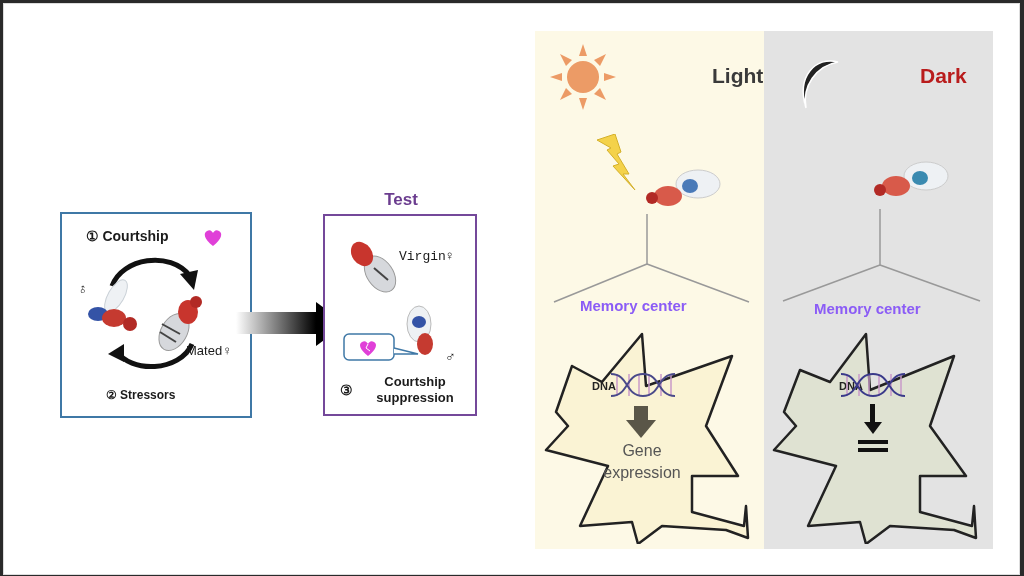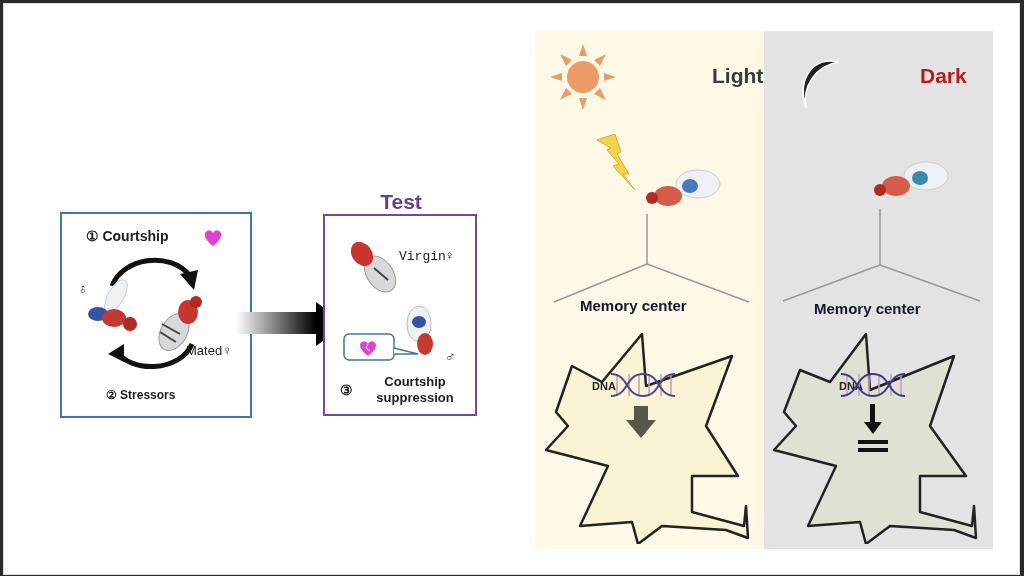--- a/index.html
+++ b/index.html
@@ -1,27 +1,27 @@
 <!DOCTYPE html>
 <html><head>
 <meta charset="utf-8">
 <style>
   html,body{margin:0;padding:0;}
   body{width:1024px;height:576px;position:relative;overflow:hidden;background:#2a2a2a;font-family:"Liberation Sans",sans-serif;}
   .frame{position:absolute;left:3px;top:3px;width:1015px;height:570px;background:#fff;border:1px solid #ddd;}
   .abs{position:absolute;}
   .title-blue{color:#2c6a93;font-weight:bold;font-size:17px;text-align:center;line-height:20px;}
-  .title-purple{color:#6b3d8f;font-weight:bold;font-size:21px;text-align:center;}
+  .title-purple{color:#6b3d8f;font-weight:bold;font-size:17px;text-align:center;}
   .lbl{font-weight:bold;color:#1b1b1b;font-size:13px;white-space:nowrap;}
   .box-blue{border:2px solid #3f78a6;background:#fff;}
   .box-purple{border:2px solid #74489a;background:#fff;}
   .panel-light{background:#fdf9e6;}
   .panel-dark{background:#e3e3e3;}
   .head{font-weight:bold;font-size:21px;color:#3a3a3a;}
-  .mem{font-weight:bold;font-size:15px;color:#0f172a;white-space:nowrap;}
+  .mem{font-weight:bold;font-size:15px;color:#8b5cf6;white-space:nowrap;}
   .dna-lbl{font-weight:bold;font-size:11px;color:#222;padding-left:37px;}
   .gene{font-size:16px;color:#555;text-align:center;line-height:22px;}
 </style>
 </head>
 <body>
 
 <div class="frame">
 
   <div class="abs box-blue" style="left:56px;top:208px;width:188px;height:202px;"></div>
   <div class="abs lbl" style="left:82px;top:224px;font-size:14px;">① Courtship</div>
@@ -131,20 +131,21 @@
         <line x1="52" y1="4" x2="52" y2="26"></line>
         <line x1="62" y1="4" x2="62" y2="26"></line>
       </g>
     <path d="M2 4 C20 4 16 26 34 26 C52 26 48 4 66 4" stroke="#4a4a8a" stroke-width="2" fill="none"></path>
     <path d="M2 26 C20 26 16 4 34 4 C52 4 48 26 66 26" stroke="#4a4a8a" stroke-width="2" fill="none"></path>
   </svg>
   <svg class="abs" style="left:622px;top:402px;" width="30" height="32">
     <rect x="8" y="0" width="14" height="14" fill="#5a5648"></rect>
     <polygon points="0,14 30,14 15,32" fill="#5a5648"></polygon>
   </svg>
+  <div class="abs gene" style="left:588px;top:436px;width:100px;">Gene expression</div>
 
   <div class="abs panel-dark" style="left:760px;top:27px;width:229px;height:518px;"></div>
   <svg class="abs" style="left:786px;top:52px;" width="60" height="58">
     <path d="M48 6 C26 0 6 20 16 52 C12 30 26 10 48 6Z" fill="#222" stroke="#fff" stroke-width="1.5"></path>
   </svg>
   <div class="abs head" style="left:916px;top:60px;color:#b91c1c;">Dark</div>
   <svg class="abs" style="left:860px;top:154px;" width="90" height="60">
     <ellipse cx="62" cy="18" rx="22" ry="14" fill="#eef1f4" stroke="#ccc"></ellipse>
     <ellipse cx="56" cy="20" rx="8" ry="7" fill="#3a8ab0"></ellipse>
     <ellipse cx="32" cy="28" rx="14" ry="10" fill="#d85a4a"></ellipse>

